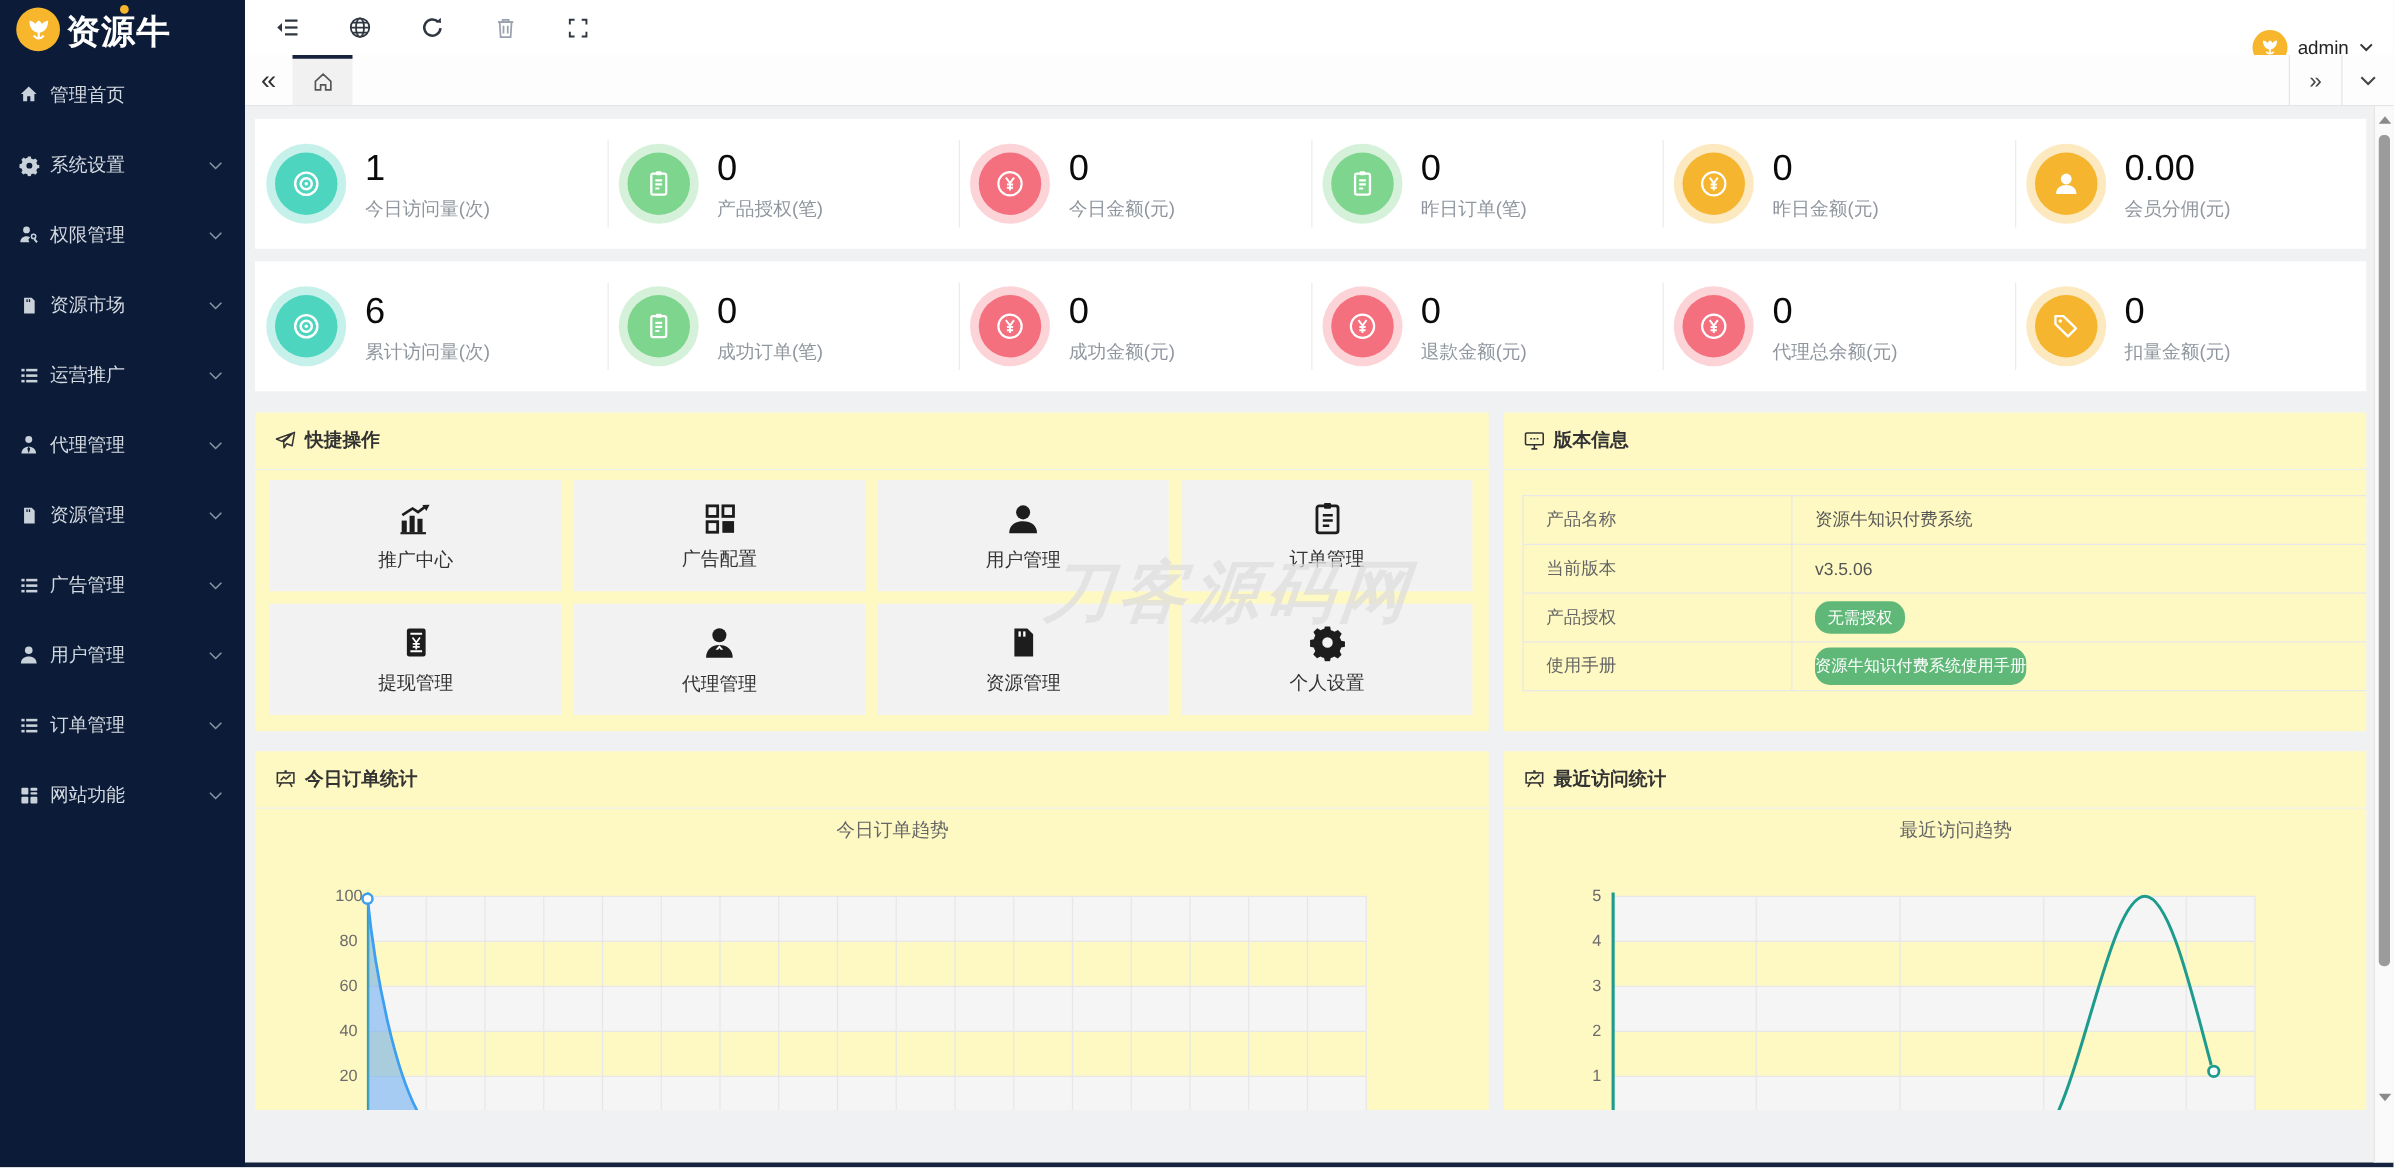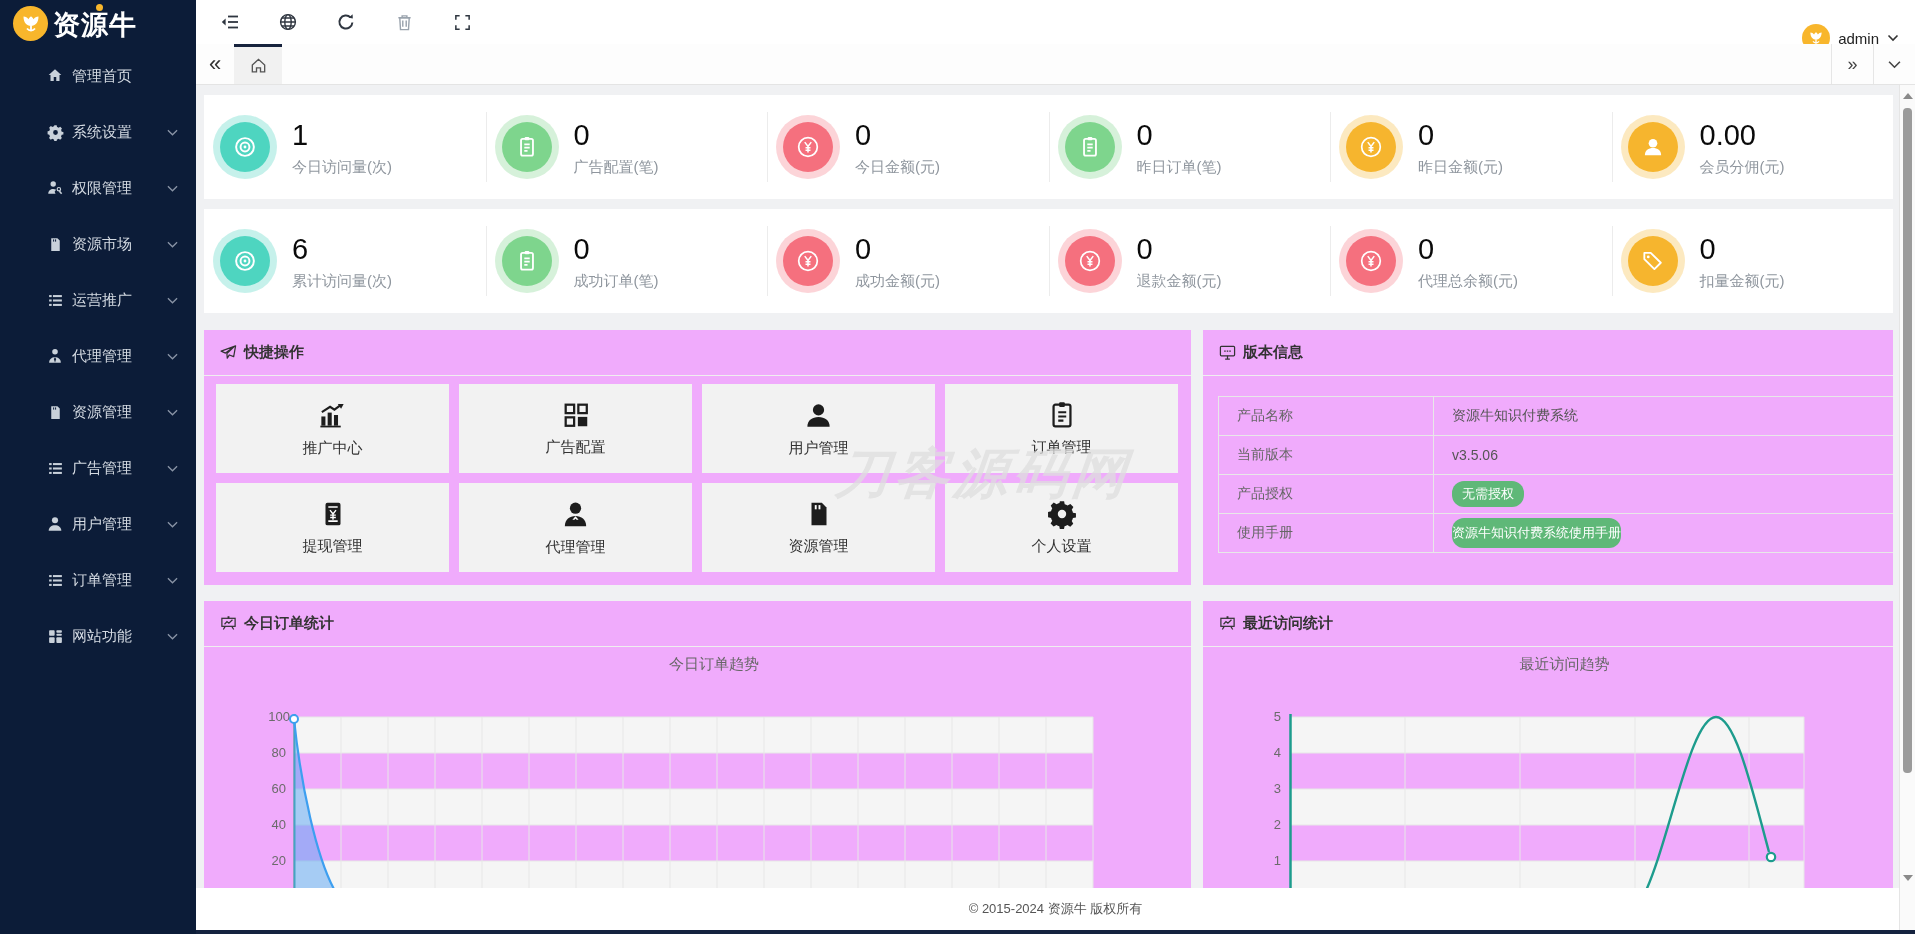--- a/index.html
+++ b/index.html
@@ -5,21 +5,21 @@
   * { margin:0; padding:0; box-sizing:border-box; }
   html,body { width:1915px; height:934px; font-family:"Liberation Sans", sans-serif; }
   .screen { position:relative; width:1915px; height:934px; overflow:hidden; background:#f0f1f3; }
 
   
   .sidebar { position:absolute; left:0; top:0; width:196px; height:934px; background:#0c1c38; z-index:30; }
   .logo { position:absolute; left:0; top:0; width:196px; height:48px; }
   .logo-circle { position:absolute; left:13px; top:6px; width:35px; height:35px; border-radius:50%; background:#f8b62c; display:flex; align-items:center; justify-content:center; }
   .logo-text { position:absolute; left:53px; top:7px; font-size:27px; font-weight:bold; color:#ffffff; letter-spacing:1px; }
   .logo-dot { position:absolute; left:96px; top:4px; width:7px; height:7px; border-radius:50%; background:#f8b62c; }
-  .menu { position:absolute; top:48px; left:0; width:196px;padding-left:32px; }
+  .menu { position:absolute; top:48px; left:0; width:196px; }
   .side-item { position:relative; height:56px; display:flex; align-items:center; cursor:pointer; color:#d4dae2; }
   .si-icon { position:absolute; left:14px; width:18px; height:18px; display:flex; align-items:center; justify-content:center; }
   .si-label { position:absolute; left:40px; font-size:15px; }
   .si-chev { position:absolute; right:18px; display:flex; }
 
   
   .topbar { position:absolute; left:196px; top:0; width:1719px; height:44px; background:#ffffff; z-index:20; }
   .tb-icons { position:absolute; left:22px; top:0; height:44px; display:flex; align-items:center; gap:34px; }
   .tb-btn { width:24px; height:24px; display:flex; align-items:center; justify-content:center; cursor:pointer; }
   .userbox { position:absolute; right:16px; top:16px; height:44px; display:flex; align-items:center; gap:8px; cursor:pointer; }
@@ -42,21 +42,21 @@
   .stat + .stat::before { content:""; position:absolute; left:0; top:17px; height:70px; width:1px; background:#ececec; }
   .s-icon { margin-left:16px; width:50px; height:50px; border-radius:50%; display:flex; align-items:center; justify-content:center; flex:none; }
   .c-teal   { background:#4ed5c0; box-shadow:0 0 0 7px rgba(78,213,192,.32); }
   .c-green  { background:#7ed58d; box-shadow:0 0 0 7px rgba(126,213,141,.32); }
   .c-pink   { background:#f5707e; box-shadow:0 0 0 7px rgba(245,112,126,.30); }
   .c-yellow { background:#f6b52e; box-shadow:0 0 0 7px rgba(246,181,46,.30); }
   .s-txt { margin-left:22px; }
   .s-num { font-size:29px; color:#0a0a0a; line-height:34px; }
   .s-label { font-size:15px; color:#8f969e; margin-top:6px; }
 
-  .panel { position:absolute; background:#f0abfc; }
+  .panel { position:absolute; background:#fef9c3; }
   .p-quick  { left:204px;  top:330px; width:987px; height:255px; }
   .p-ver    { left:1203px; top:330px; width:690px; height:255px; }
   .p-chartl { left:204px;  top:601px; width:987px; height:287px; }
   .p-chartr { left:1203px; top:601px; width:690px; height:287px; }
   .p-hd { position:absolute; left:0; top:0; right:0; height:46px; border-bottom:1px solid #efefef; display:flex; align-items:center; padding-left:16px; gap:7px; }
   .p-title { font-size:15px; font-weight:bold; color:#333; }
   .p-bd { position:absolute; left:0; top:46px; right:0; bottom:0; overflow:hidden; }
 
   .tiles { position:absolute; left:12px; top:8px; display:grid; grid-template-columns:repeat(4,233px); grid-auto-rows:89px; gap:10px; }
   .tile { background:#f2f2f2; display:flex; flex-direction:column; align-items:center; justify-content:center; gap:8px; cursor:pointer; }
@@ -365,21 +365,21 @@
     <div class="stat">
       <span class="s-icon c-green">
           <svg width="26" height="26" viewBox="0 0 24 24">
             <rect x="6.5" y="4.5" width="11" height="15.5" rx="1.5" stroke="#fff" stroke-width="1.7" fill="none"></rect>
             <rect x="9.8" y="2.8" width="4.4" height="3" rx="1" fill="#fff"></rect>
             <path d="M9.5 9.5h5M9.5 12.5h5M9.5 15.5h3" stroke="#fff" stroke-width="1.6"></path>
           </svg>
         </span>
       <span class="s-txt">
           <div class="s-num">0</div>
-          <div class="s-label">广告配置(笔)</div>
+          <div class="s-label">产品授权(笔)</div>
         </span>
     </div>
     <div class="stat">
       <span class="s-icon c-pink">
           <svg width="26" height="26" viewBox="0 0 24 24">
             <circle cx="12" cy="12" r="8.6" stroke="#fff" stroke-width="1.6" fill="none"></circle>
             <path d="M9 7.5l3 4 3-4M9.7 12.6h4.6M9.7 15h4.6M12 11.5V17" stroke="#fff" stroke-width="1.4" fill="none"></path>
           </svg>
         </span>
       <span class="s-txt">
@@ -734,23 +734,20 @@
       <div class="ytick" style="top:62px; left:0; width:78px;">5</div>
       <div class="ytick" style="top:98px; left:0; width:78px;">4</div>
       <div class="ytick" style="top:134px; left:0; width:78px;">3</div>
       <div class="ytick" style="top:170px; left:0; width:78px;">2</div>
       <div class="ytick" style="top:206px; left:0; width:78px;">1</div>
     </div>
   </section>
 
   <div class="watermark">刀客源码网</div>
 
-  <div class="footerbar">
-    <span class="copyright">© 2015-2024 资源牛 版权所有</span>
-  </div>
   <div class="bottomstrip"></div>
 
   <div class="vscroll">
     <span class="arr arr-up"></span>
     <span class="thumb"></span>
     <span class="arr arr-dn"></span>
   </div>
 
 </div>
 

